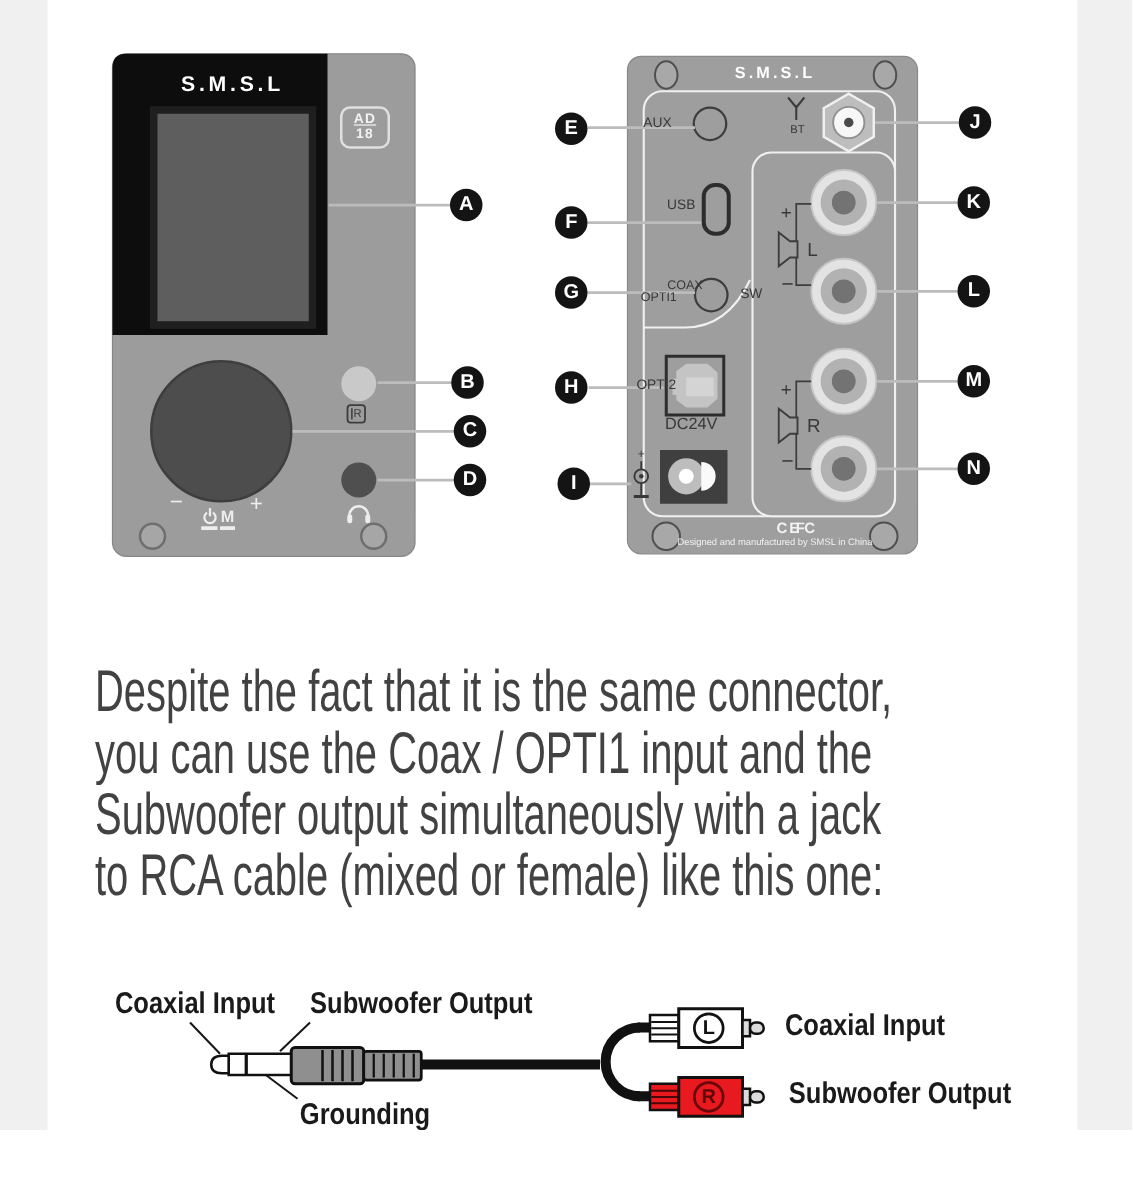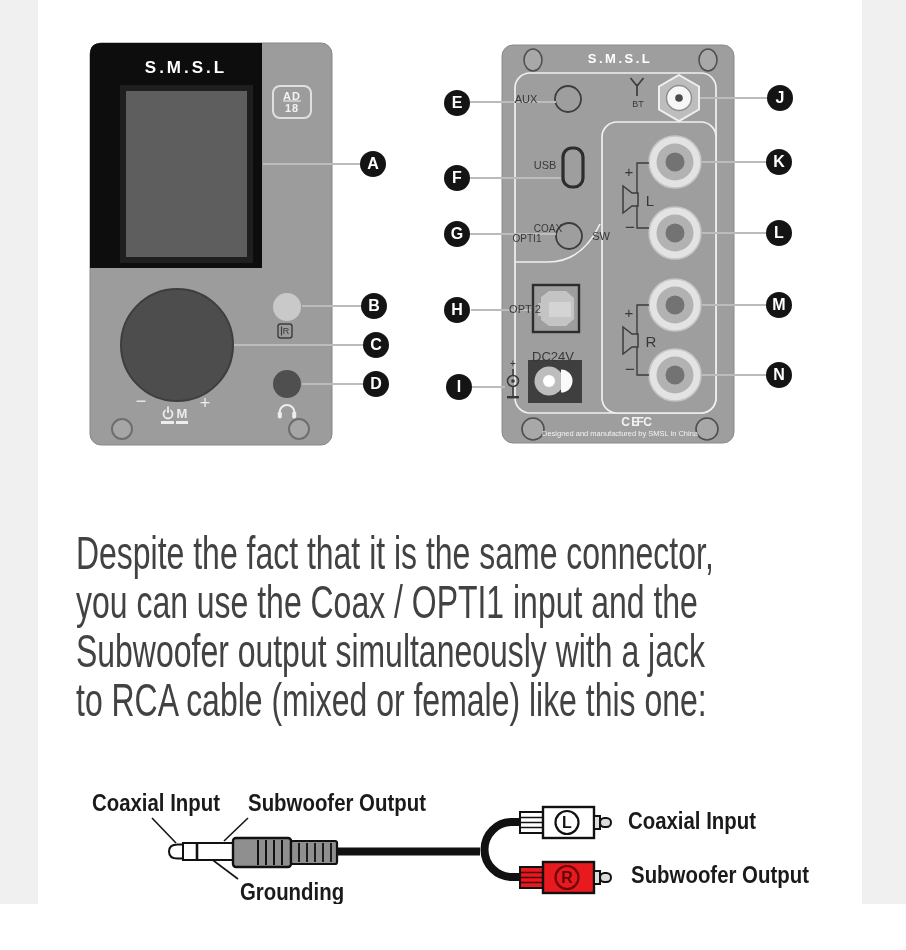--- a/index.html
+++ b/index.html
@@ -161,21 +161,21 @@
   <span class="ctr plbl" style="left:286px;top:331px;font-size:9px;">R</span>
 
   <span class="ctr" style="left:620px;top:58px;font-size:13px;font-weight:bold;color:#fff;letter-spacing:2.5px;">S.M.S.L</span>
   <span class="ctr plbl" style="left:526px;top:99px;font-size:11px;">AUX</span>
   <span class="ctr plbl" style="left:638px;top:104px;font-size:9px;">BT</span>
   <span class="ctr plbl" style="left:545px;top:165px;font-size:11px;">USB</span>
   <span class="ctr plbl" style="left:526px;top:229px;font-size:10px;padding-left:44px;">COAX</span>
   <span class="ctr plbl" style="left:527px;top:239px;font-size:10px;">OPTI1</span>
   <span class="ctr plbl" style="left:601px;top:236px;font-size:11px;">SW</span>
   <span class="ctr plbl" style="left:525px;top:277px;font-size:11px;margin-top:32px;">OPTI2</span>
-  <span class="ctr plbl" style="left:553px;top:356px;font-size:13px;">DC24V</span>
+  <span class="ctr plbl" style="left:553px;top:339px;font-size:13px;">DC24V</span>
   <span class="ctr plbl" style="left:513px;top:364px;font-size:10px;">+</span>
   <span class="ctr plbl" style="left:629px;top:171px;font-size:15px;">+</span>
   <span class="ctr plbl" style="left:630px;top:227px;font-size:17px;">−</span>
   <span class="ctr plbl" style="left:650px;top:200px;font-size:15px;">L</span>
   <span class="ctr plbl" style="left:629px;top:312px;font-size:15px;">+</span>
   <span class="ctr plbl" style="left:630px;top:369px;font-size:17px;">−</span>
   <span class="ctr plbl" style="left:651px;top:341px;font-size:15px;">R</span>
   <span class="ctr" style="left:644px;top:422px;font-size:12px;font-weight:bold;color:#f2f2f2;letter-spacing:-0.5px;">FC</span>
   <span class="ctr" style="left:631px;top:422px;font-size:12px;font-weight:bold;color:#f2f2f2;letter-spacing:1.5px;">CE</span>
   <span class="ctr" style="left:620px;top:434px;font-size:7.5px;color:#f2f2f2;">Designed and manufactured by SMSL in China</span>

